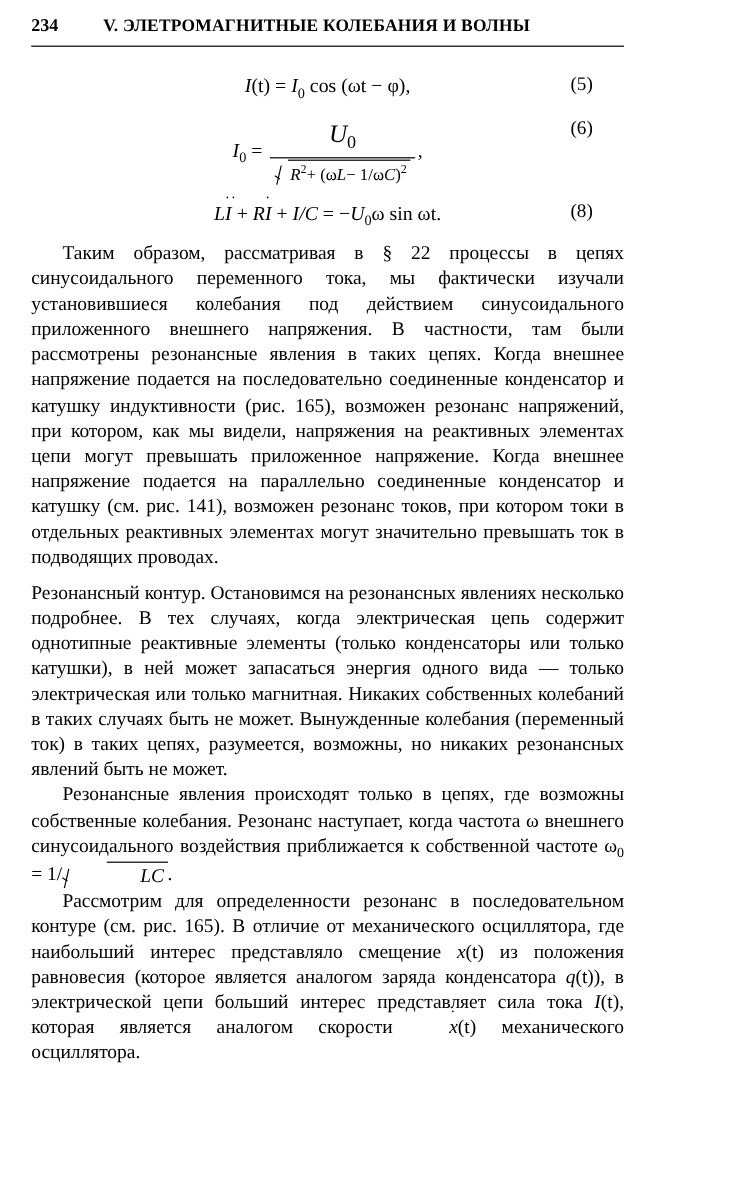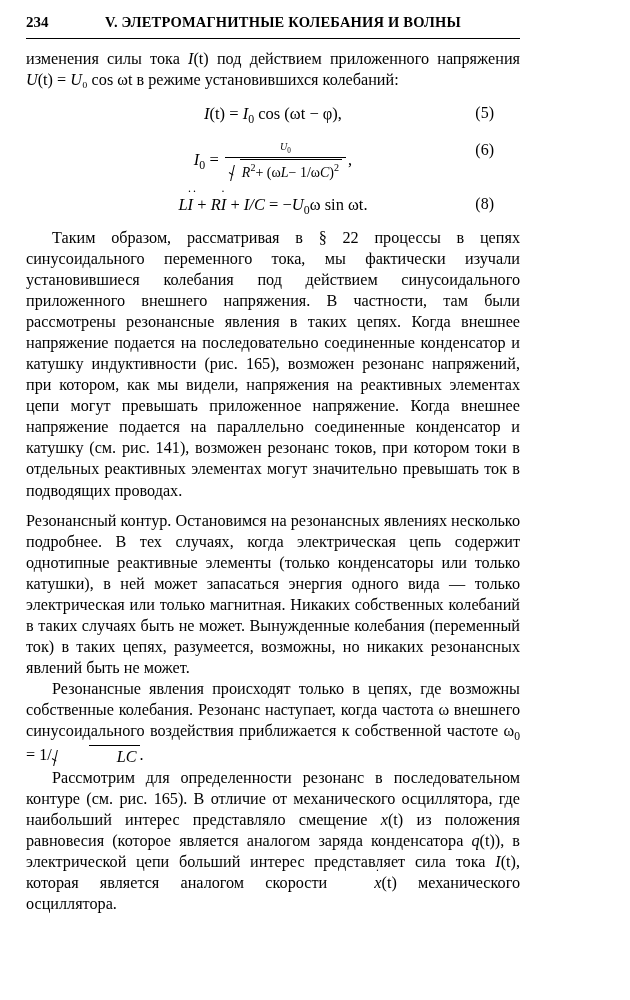--- a/index.html
+++ b/index.html
@@ -27,21 +27,20 @@
     padding: 14px 26px 0 26px;
     font-family: "Liberation Serif", serif;
   }
   .page-number {
     font-size: 15px;
     font-weight: bold;
     width: 60px;
   }
   .running-title {
     flex: 1;
-    text-align: center;
     font-size: 14.5px;
     font-weight: bold;
     letter-spacing: 0.2px;
     padding-right: 40px;
   }
   .rule {
     margin: 7px 26px 0 26px;
     border-top: 1.6px solid #000;
   }
   .body {
@@ -76,21 +75,21 @@
   .frac {
     display: inline-block;
     vertical-align: middle;
     text-align: center;
     margin: 0 2px;
   }
   .frac .num {
     display: block;
     padding: 0 4px 1px 4px;
     border-bottom: 1.2px solid #000;
-    font-size: 10px;
+    font-size: 21px;
   }
   .frac .den {
     display: block;
     padding: 1px 4px 0 4px;
     font-size: 14px;
   }
   .frac.small .num, .frac.small .den { font-size: 14px; }
 
   
   .sqrt {
@@ -148,21 +147,20 @@
 <div class="page">
 
   <div class="header">
     <div class="page-number">234</div>
     <div class="running-title">V. ЭЛЕТРОМАГНИТНЫЕ КОЛЕБАНИЯ И ВОЛНЫ</div>
   </div>
   <div class="rule"></div>
 
   <div class="body">
 
-    <p><span>изменения силы тока </span><span class="it">I</span><span>(t) под действием приложенного напряжения </span><span class="it">U</span><span>(t) = </span><span class="it">U</span><span>₀ cos ωt в режиме установившихся колебаний:</span></p>
 
     <div class="eqline">
       <span class="it">I</span><span>(t) = </span><span class="it">I</span><span class="sub">0</span><span> cos (ωt − φ),</span>
       <span class="eqnum">(5)</span>
     </div>
 
     <div class="eqline">
       <span class="it">I</span><span class="sub">0</span>
       <span>=</span>
       <span class="frac">

